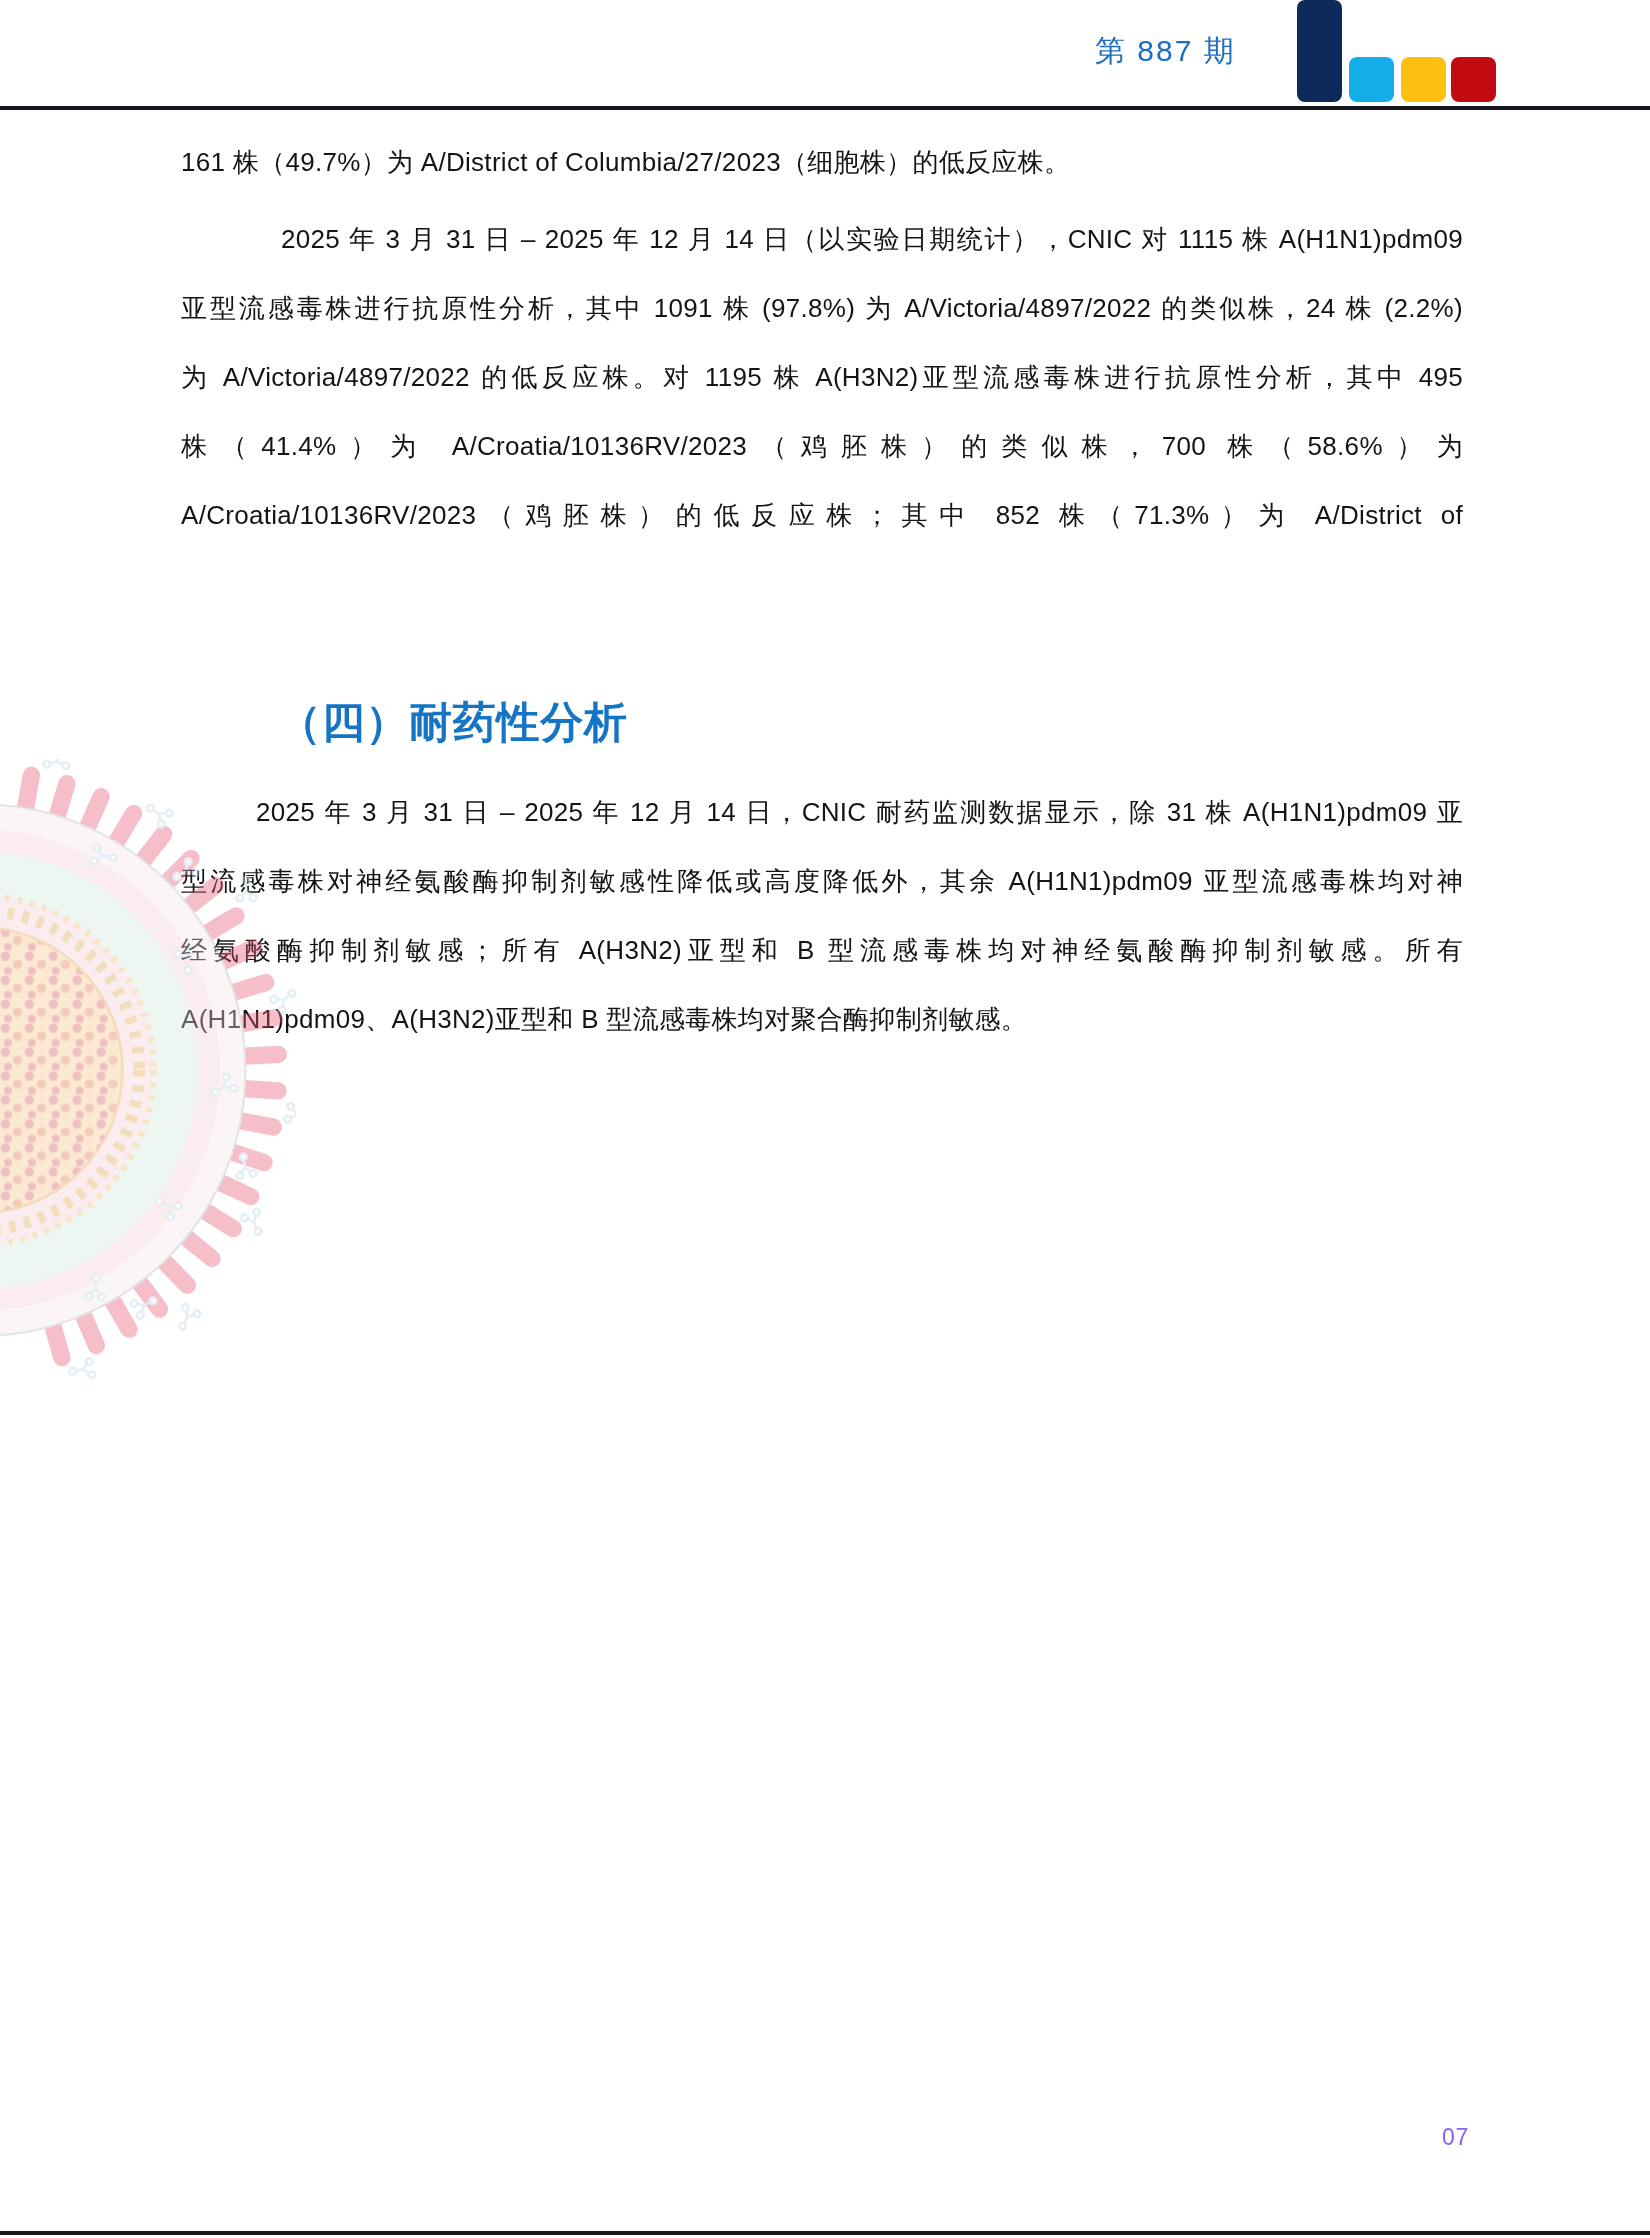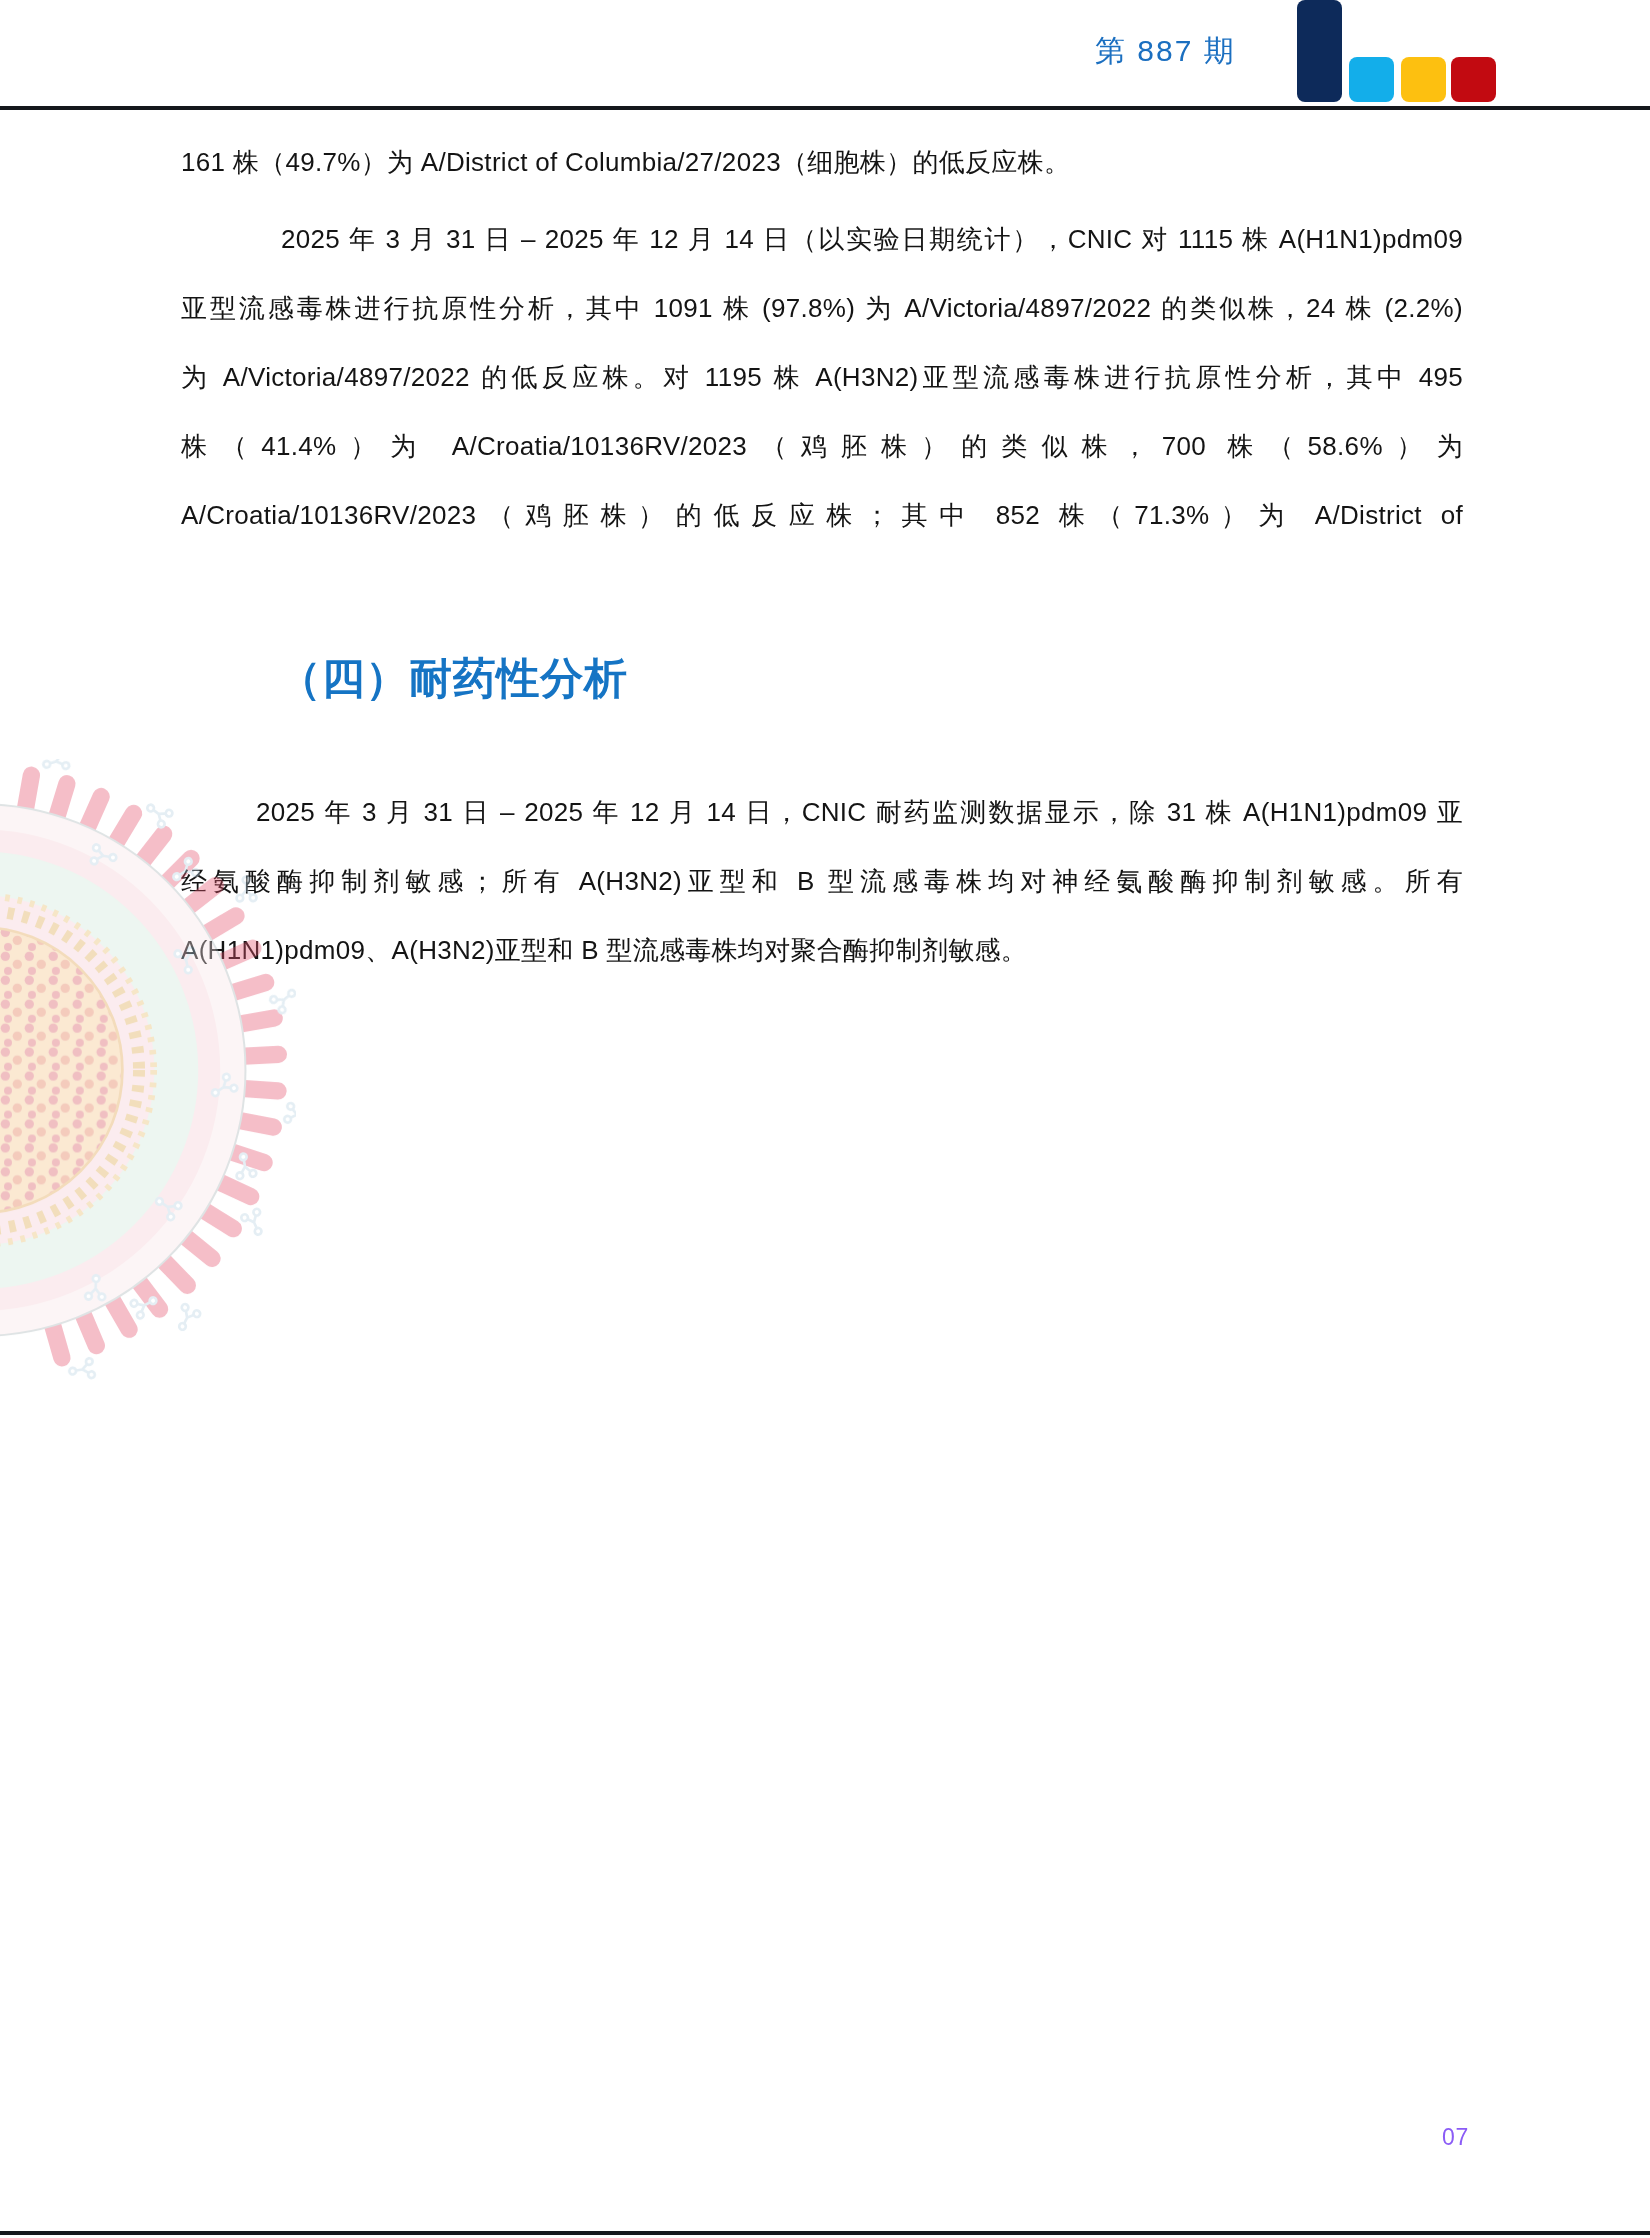--- a/index.html
+++ b/index.html
@@ -35,21 +35,21 @@
     color:#141414;
     margin-top:23px;
   }
   .just{text-align:justify;text-align-last:justify;}
   .col-para1{top:116px;}
   .col-para2{top:193px;}
   .col-para3{top:766px;}
   .indent-1{padding-left:100px;}
   .indent-2{padding-left:75px;}
   .section-heading{
-    position:absolute;left:278px;top:650px;
+    position:absolute;left:278px;top:694px;
     font-size:43px;line-height:56px;font-weight:bold;
     color:var(--heading-blue,#1574c4);
     white-space:nowrap;letter-spacing:0.7px;
   }
   
   .page-number{
     position:absolute;left:1442px;top:2124px;
     font-size:23px;color:#8b5cf6;letter-spacing:0.7px;
   }
   
@@ -78,20 +78,21 @@
     <div class="line just">亚型流感毒株进行抗原性分析，其中 1091 株 (97.8%) 为 A/Victoria/4897/2022 的类似株，24 株 (2.2%)</div>
     <div class="line just">为 A/Victoria/4897/2022 的低反应株。对 1195 株 A(H3N2)亚型流感毒株进行抗原性分析，其中 495</div>
     <div class="line just">株（41.4%）为 A/Croatia/10136RV/2023（鸡胚株）的类似株，700 株（58.6%）为</div>
     <div class="line just">A/Croatia/10136RV/2023（鸡胚株）的低反应株；其中 852 株（71.3%）为 A/District of</div>
   </div>
 
   <div class="section-heading">（四）耐药性分析</div>
 
   <div class="col col-para3">
     <div class="line just indent-2">2025 年 3 月 31 日 – 2025 年 12 月 14 日，CNIC 耐药监测数据显示，除 31 株 A(H1N1)pdm09 亚</div>
+    <div class="line just">型流感毒株对神经氨酸酶抑制剂敏感性降低或高度降低外，其余 A(H1N1)pdm09 亚型流感毒株均对神</div>
     <div class="line just">经氨酸酶抑制剂敏感；所有 A(H3N2)亚型和 B 型流感毒株均对神经氨酸酶抑制剂敏感。所有</div>
     <div class="line">A(H1N1)pdm09、A(H3N2)亚型和 B 型流感毒株均对聚合酶抑制剂敏感。</div>
   </div>
 
   <svg class="virus-wm" viewBox="0 0 445 940" xmlns="http://www.w3.org/2000/svg" aria-hidden="true">
     <defs>
       <pattern id="coreDots" width="36" height="36" patternUnits="userSpaceOnUse">
         <rect width="36" height="36" fill="#f3c489"></rect>
         <circle cx="8" cy="8" r="7" fill="#d8565e"></circle>
         <circle cx="26" cy="20" r="7" fill="#e2754f"></circle>

